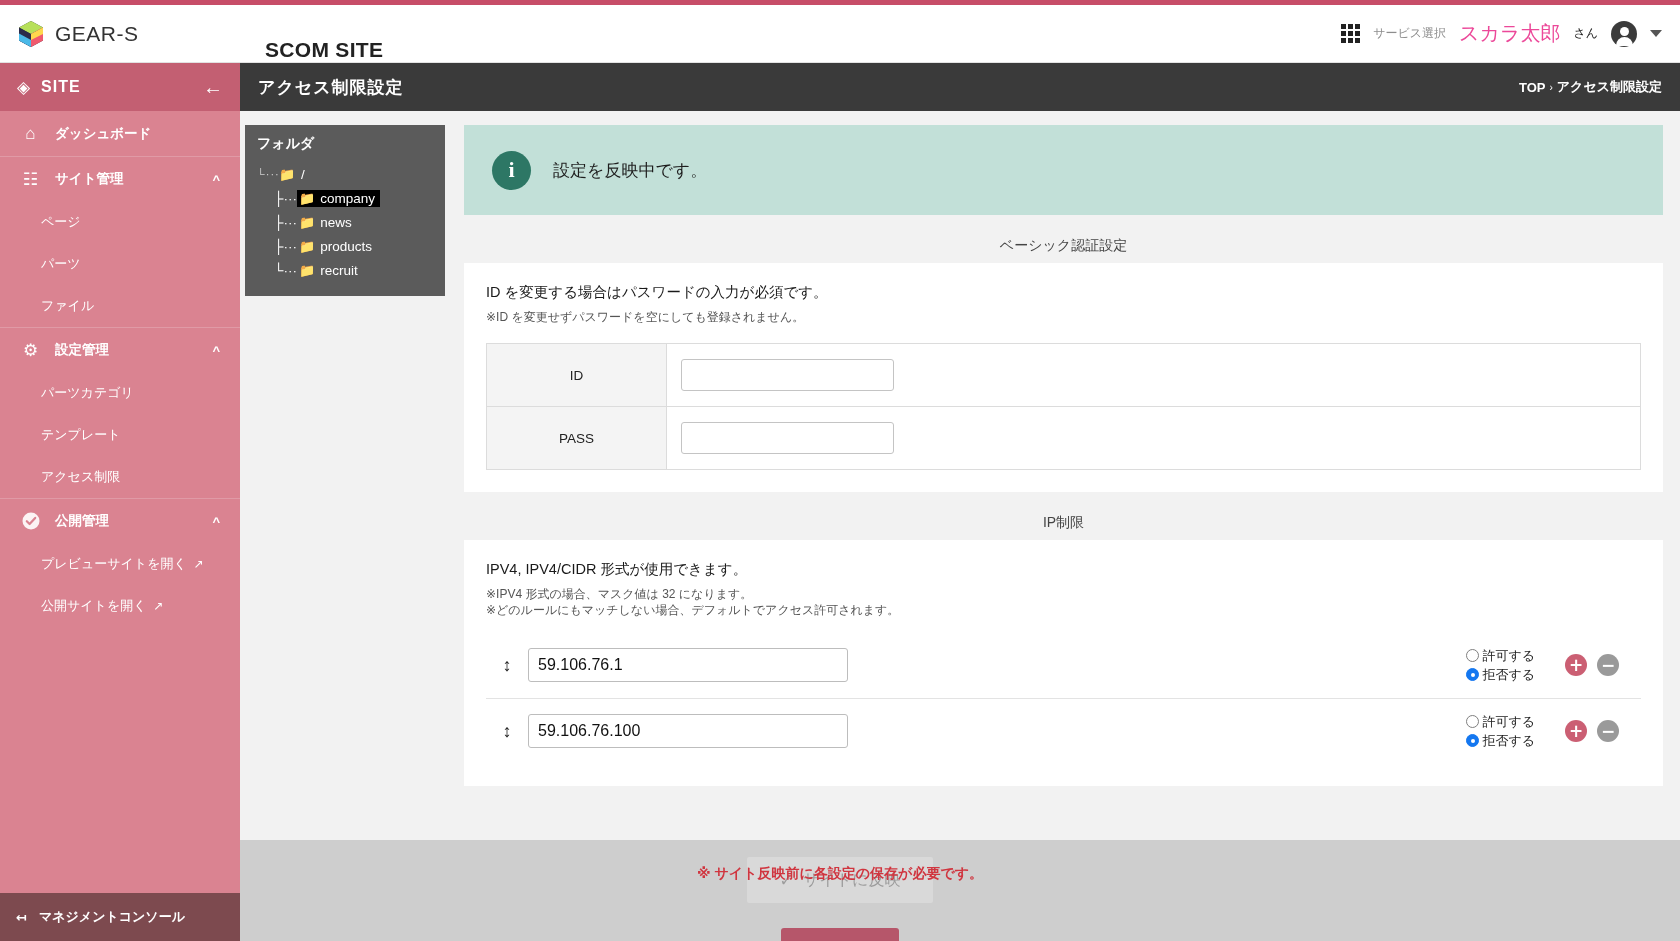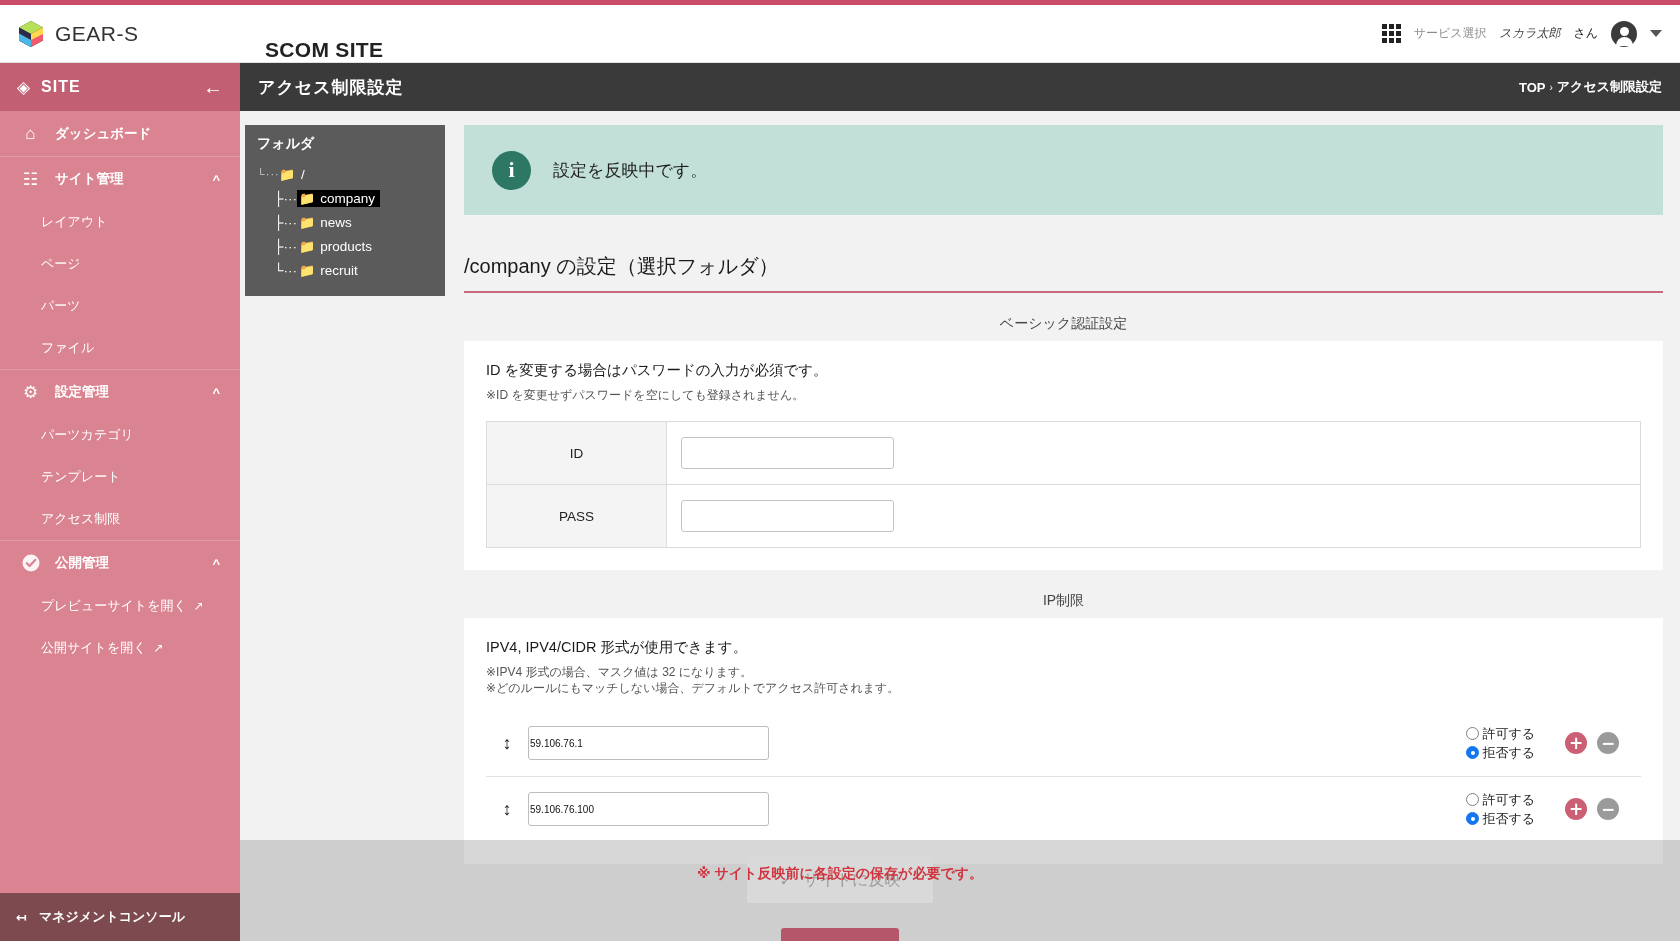--- a/index.html
+++ b/index.html
@@ -20,21 +20,21 @@
     border-bottom: 1px solid #e2e2e2; position: relative;
   }
   .brand { display: flex; align-items: center; gap: 9px; padding-left: 16px; width: 240px; }
   .brand-logo { width: 30px; height: 30px; position: relative; }
   .brand-name { font-size: 21px; color: #333; letter-spacing: .5px; font-weight: 400; }
   .site-name { font-size: 21px; color: #222; font-weight: 600; letter-spacing: .3px; margin-left: 25px; margin-top: 32px; }
   .header-right { margin-left: auto; display: flex; align-items: center; gap: 13px; padding-right: 18px; }
   .grid-icon { display: grid; grid-template-columns: repeat(3, 5px); grid-template-rows: repeat(3,5px); gap: 2px; }
   .grid-icon i { background: #222; display: block; width: 5px; height: 5px; }
   .service-select { font-size: 12px; color: #8d8d8d; }
-  .user-name { font-size: 12px; color: #404040; font-style: italic; }
+  .user-name { font-size: 20px; color: #ec4899; }
   .user-suffix { font-size: 12px; color: #222; }
   .avatar {
     width: 26px; height: 26px; border-radius: 50%; background: #3b3b3b;
     display: flex; align-items: flex-end; justify-content: center; overflow: hidden; flex: none;
   }
   .avatar .head { width: 9px; height: 9px; border-radius: 50%; background: #fff; position: absolute; margin-bottom: 11px;}
   .avatar-wrap { position: relative; width:26px; height:26px; display:flex; align-items:center; justify-content:center;}
   .avatar .body { width: 17px; height: 9px; border-radius: 9px 9px 0 0; background: #fff; position:absolute; bottom:1px;}
   .chev-down { width: 0; height: 0; border-left: 6px solid transparent; border-right: 6px solid transparent; border-top: 7px solid #555; }
 
@@ -117,22 +117,22 @@
   }
   table.kv td { border: 1px solid #dcdcdc; padding: 0 0 0 14px; }
   input.txt {
     width: 213px; height: 32px; border: 1px solid #c4c4c4; border-radius: 3px;
     font-size: 14px; padding: 0 8px; font-family: inherit; background: #fff; color: #111;
   }
 
   .ip-row { display: flex; align-items: center; padding: 14px 0; border-bottom: 1px solid #e3e3e3; }
   .drag-handle { width: 42px; text-align: center; font-size: 18px; color: #222; cursor: grab; }
   input.ip {
-    width: 241px; height: 34px; border: 1px solid #bdbdbd; border-radius: 3px;
-    font-size: 10px; padding: 0 1px; font-family: inherit; color: #111; background: #fff;
+    width: 320px; height: 34px; border: 1px solid #bdbdbd; border-radius: 3px;
+    font-size: 16px; padding: 0 9px; font-family: inherit; color: #111; background: #fff;
   }
   .radio-col { margin-left: auto; display: flex; flex-direction: column; gap: 1px; }
   .radio-line { display: flex; align-items: center; gap: 3px; font-size: 13px; color: #222; cursor: pointer; }
   .rd { width: 13px; height: 13px; border-radius: 50%; border: 1px solid #808080; background:#fff; display:inline-block; position: relative; flex:none;}
   .rd.on { border-color: #1477f0; background: #1477f0; }
   .rd.on::after { content:''; position: absolute; left: 3.5px; top: 3.5px; width: 4px; height: 4px; border-radius: 50%; background: #fff; }
   .act-col { display: flex; gap: 10px; padding: 0 22px 0 30px; }
   .circ-btn {
     width: 22px; height: 22px; border-radius: 50%; color: #fff; display: flex;
     align-items: center; justify-content: center; font-size: 17px; font-weight: bold;
@@ -221,23 +221,20 @@
         <span class="nav-icon">⌂</span>
         <span>ダッシュボード</span>
       </div>
 
       <div class="nav-item nav-group-head">
         <span class="nav-icon">☷</span>
         <span>サイト管理</span>
         <span class="nav-caret">^</span>
       </div>
       <div class="nav-sub">
-        <span>レイアウト</span>
-      </div>
-      <div class="nav-sub">
         <span>ページ</span>
       </div>
       <div class="nav-sub">
         <span>パーツ</span>
       </div>
       <div class="nav-sub">
         <span>ファイル</span>
       </div>
 
       <div class="nav-item nav-group-head">
@@ -334,21 +331,20 @@
           </div>
         </div>
 
         <div class="main-panel">
 
           <div class="alert-info">
             <span class="alert-ico">i</span>
             <span class="alert-text">設定を反映中です。</span>
           </div>
 
-          <div class="section-title">/company の設定（選択フォルダ）</div>
 
           <div class="sub-label">ベーシック認証設定</div>
 
           <div class="card">
             <div class="card-lead">ID を変更する場合はパスワードの入力が必須です。</div>
             <div class="card-note">※ID を変更せずパスワードを空にしても登録されません。</div>
             <table class="kv">
               <tbody>
                   <tr>
                 <th>ID</th>

